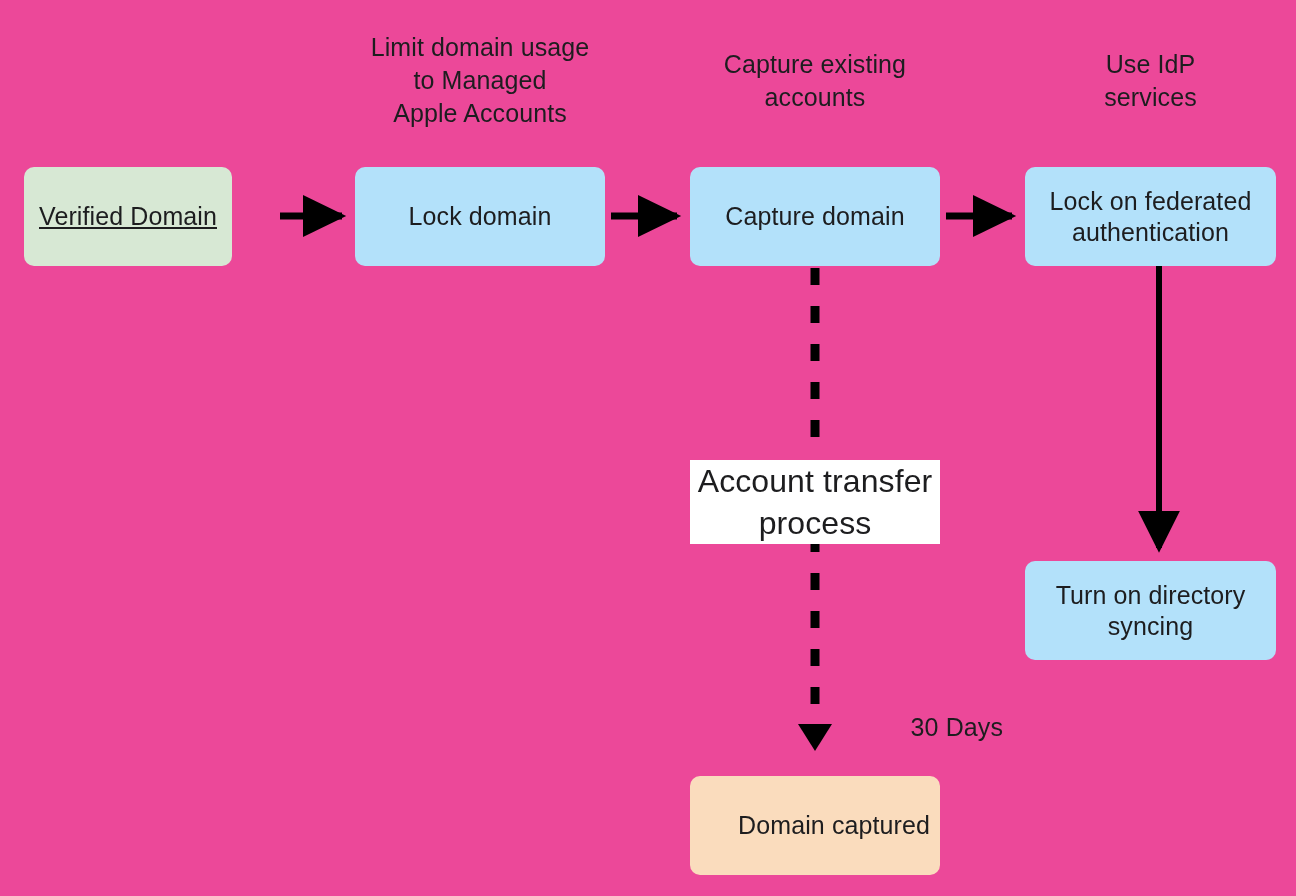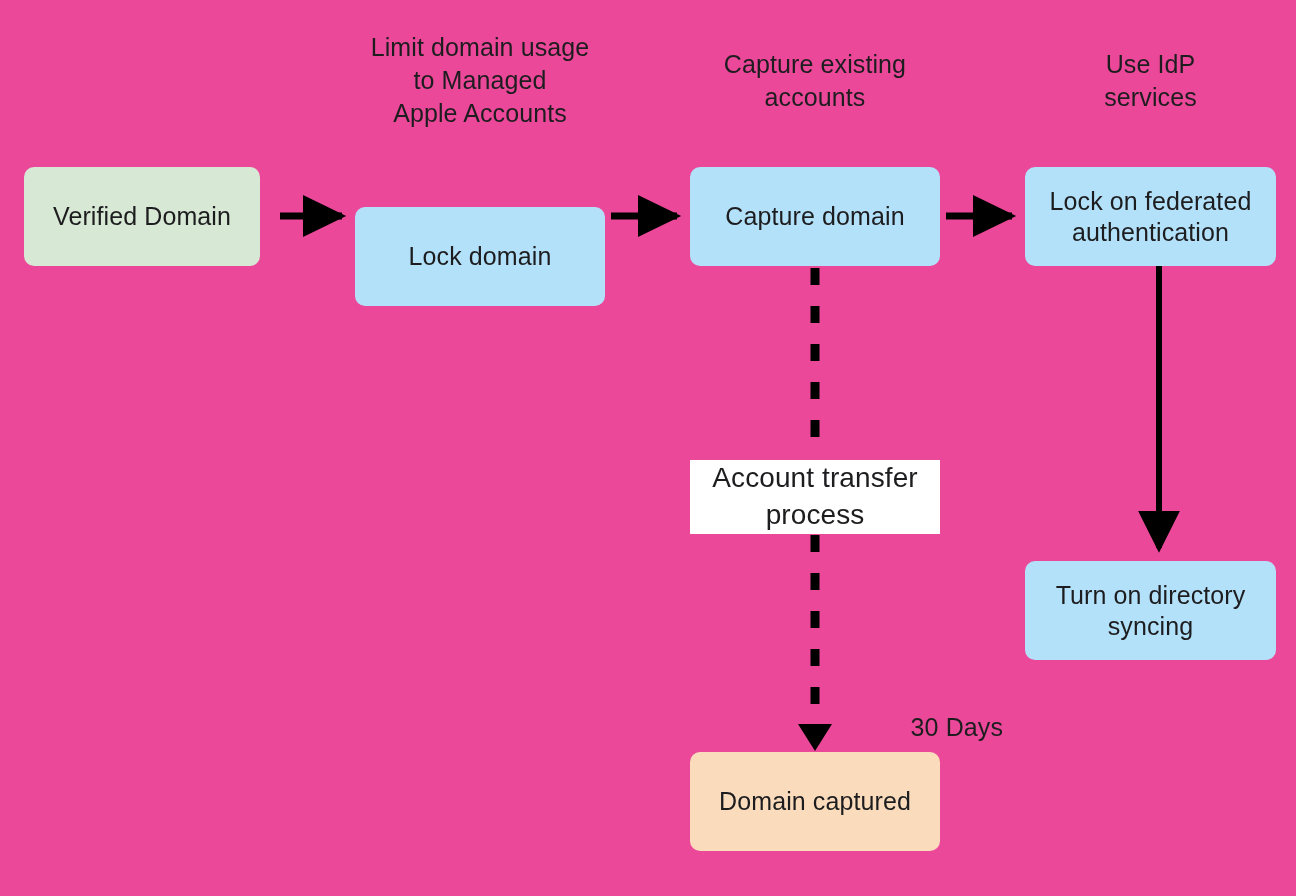--- a/index.html
+++ b/index.html
@@ -37,21 +37,21 @@
     text-align: center;
     color: #1d1d1f;
     font-size: 25px;
     line-height: 1.32;
     letter-spacing: 0.1px;
   }
   .edge-label {
     position: absolute;
     text-align: center;
     color: #1d1d1f;
-    font-size: 28px;
+    font-size: 32px;
     line-height: 1.32;
     letter-spacing: 0.1px;
     background: #ffffff;
   }
   .small-label {
     position: absolute;
     text-align: right;
     color: #1d1d1f;
     font-size: 25px;
     line-height: 1.2;
@@ -113,25 +113,25 @@
   <div class="caption" style="left:1025px; top:48px; width:251px;">
     <span>Use IdP</span><br>
     <span>services</span>
   </div>
 
   <div class="caption" style="left:690px; top:48px; width:250px;">
     <span>Capture existing</span><br>
     <span>accounts</span>
   </div>
 
-  <div class="node" style="left:24px; top:167px; width:236px; height:99px; background:#d7e8d4;">
+  <div class="node" style="left:24px; top:167px; width:208px; height:99px; background:#d7e8d4;text-decoration:underline;">
     <span>Verified Domain</span>
   </div>
 
-  <div class="node" style="left:355px; top:167px; width:250px; height:99px; background:#b3e1fa;margin-top:40px;">
+  <div class="node" style="left:355px; top:167px; width:250px; height:99px; background:#b3e1fa;">
     <span>Lock domain</span>
   </div>
 
   <div class="node" style="left:690px; top:167px; width:250px; height:99px; background:#b3e1fa;">
     <span>Capture domain</span>
   </div>
 
   <div class="node" style="left:1025px; top:167px; width:251px; height:99px; background:#b3e1fa;">
     <span>
       <span>Lock on federated</span><br>
@@ -139,21 +139,21 @@
     </span>
   </div>
 
   <div class="node" style="left:1025px; top:561px; width:251px; height:99px; background:#b3e1fa;">
     <span>
       <span>Turn on directory</span><br>
       <span>syncing</span>
     </span>
   </div>
 
-  <div class="node" style="left:690px; top:752px; width:250px; height:99px; background:#fadcbd;">
+  <div class="node" style="left:690px; top:776px; width:250px; height:99px; background:#fadcbd;justify-content:flex-end;">
     <span>Domain captured</span>
   </div>
 
   <div class="edge-label" style="left:690px; top:460px; width:250px;">
     <span>Account transfer</span><br>
     <span>process</span>
   </div>
 
   <div class="small-label" style="left:843px; top:712px; width:160px;">
     <span>30 Days</span>

